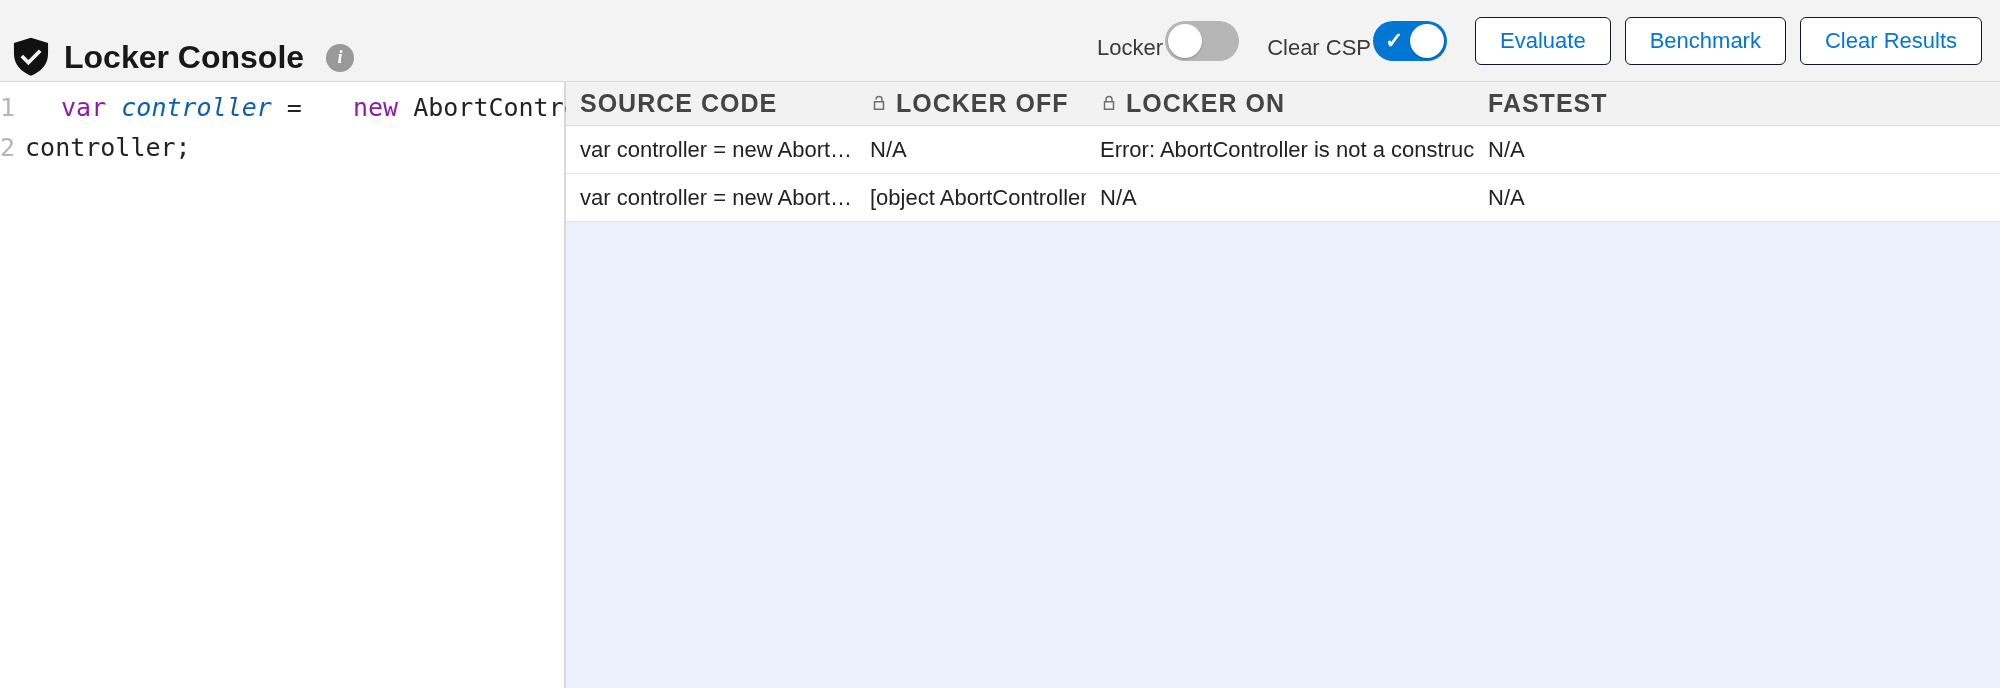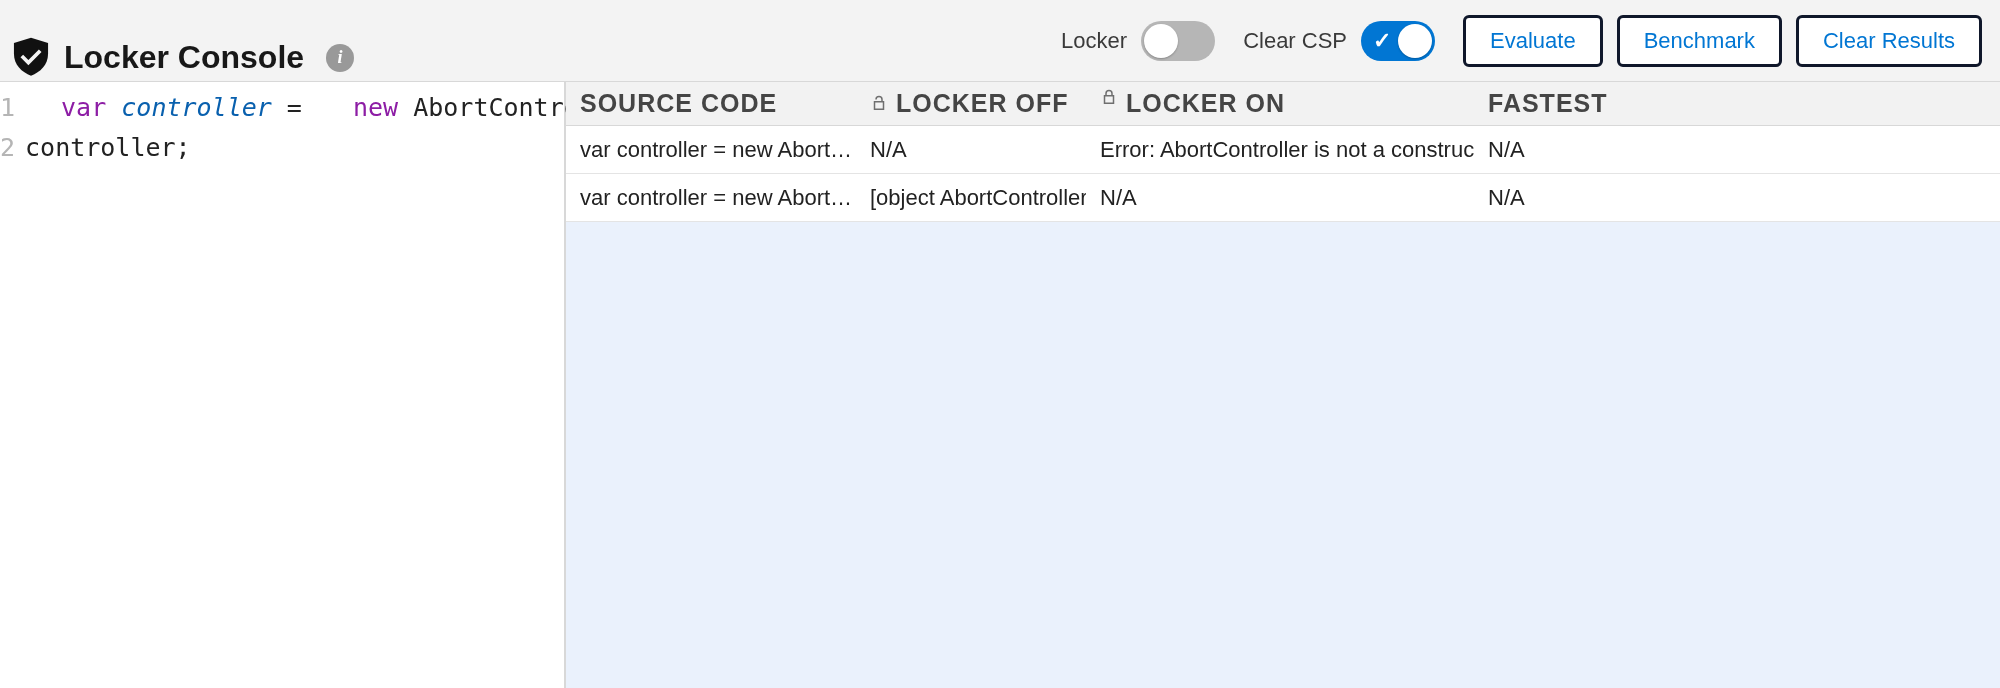--- a/index.html
+++ b/index.html
@@ -46,22 +46,22 @@
     font-size: 18px;
     margin-left: 10px;
   }
   .header-right {
     display: flex;
     align-items: center;
     gap: 28px;
   }
   .toggle-group {
     display: flex;
-    align-items: center;
-    gap: 14px;
+    align-items: flex-end;
+    gap: 2px;
   }
   .toggle-label {
     font-size: 22px;
     color: #3a3a3a;
   }
   .toggle {
     width: 74px; height: 40px;
     border-radius: 20px;
     position: relative;
     cursor: pointer;
@@ -84,21 +84,21 @@
     color: #fff;
     font-size: 22px;
     font-weight: bold;
   }
   .buttons {
     display: flex;
     gap: 14px;
   }
   .btn {
     background: #fff;
-    border: 3px solid #0f172a;
+    border: 1px solid #0f172a;
     border-radius: 6px;
     color: #0176d3;
     font-size: 22px;
     padding: 10px 24px;
     cursor: pointer;
   }
 
   
   .main {
     display: flex;
@@ -152,21 +152,21 @@
     display: flex;
     background: #fff;
     border-bottom: 1px solid #e4e4e4;
     height: 48px;
     align-items: center;
     font-size: 22px;
     color: #222;
   }
   .col-source  { width: 290px; padding-left: 14px; overflow: hidden; white-space: nowrap; text-overflow: ellipsis; }
   .col-off     { width: 230px; padding-left: 14px; overflow: hidden; white-space: nowrap; text-overflow: ellipsis; display:flex; align-items:center; gap:8px;}
-  .col-on      { width: 388px; padding-left: 14px; overflow: hidden; white-space: nowrap; text-overflow: ellipsis; display:flex; align-items:flex-start; gap:8px;}
+  .col-on      { width: 388px; padding-left: 14px; overflow: hidden; white-space: nowrap; text-overflow: ellipsis; display:flex; align-items:center; gap:8px;}
   .col-fastest { flex: 1; padding-left: 14px; }
   .lock-svg { width: 18px; height: 18px; fill:#6f6f6f; flex-shrink:0; }
 </style>
 </head>
 <body>
 
 <div class="header">
   <div class="header-left">
     <span>
       <svg class="shield-svg" viewBox="0 0 32 32">

